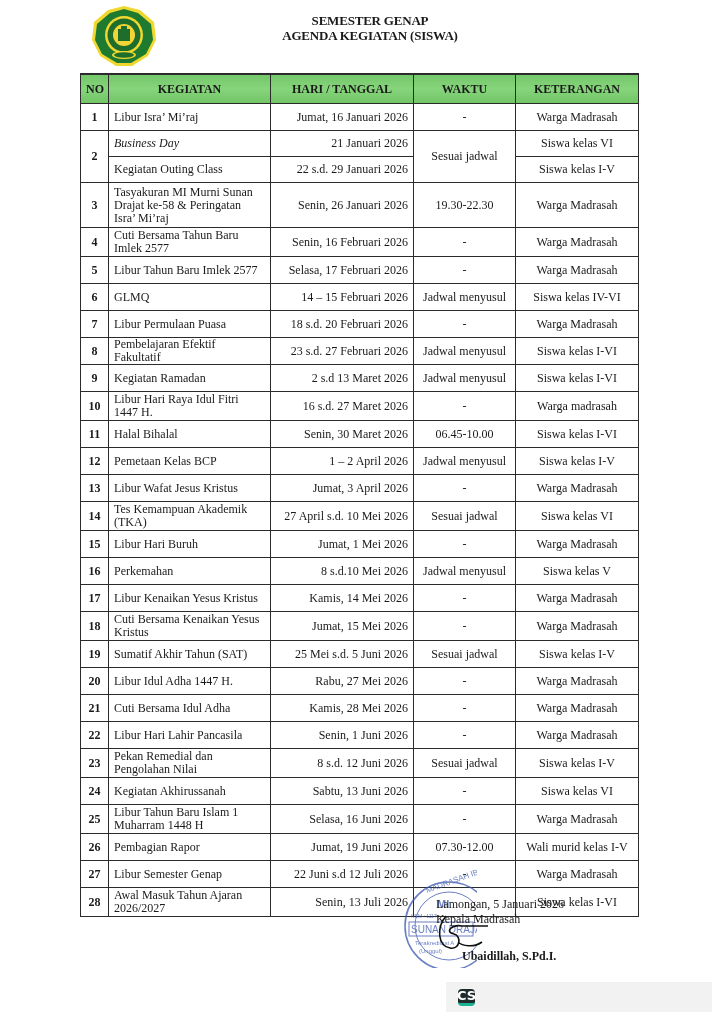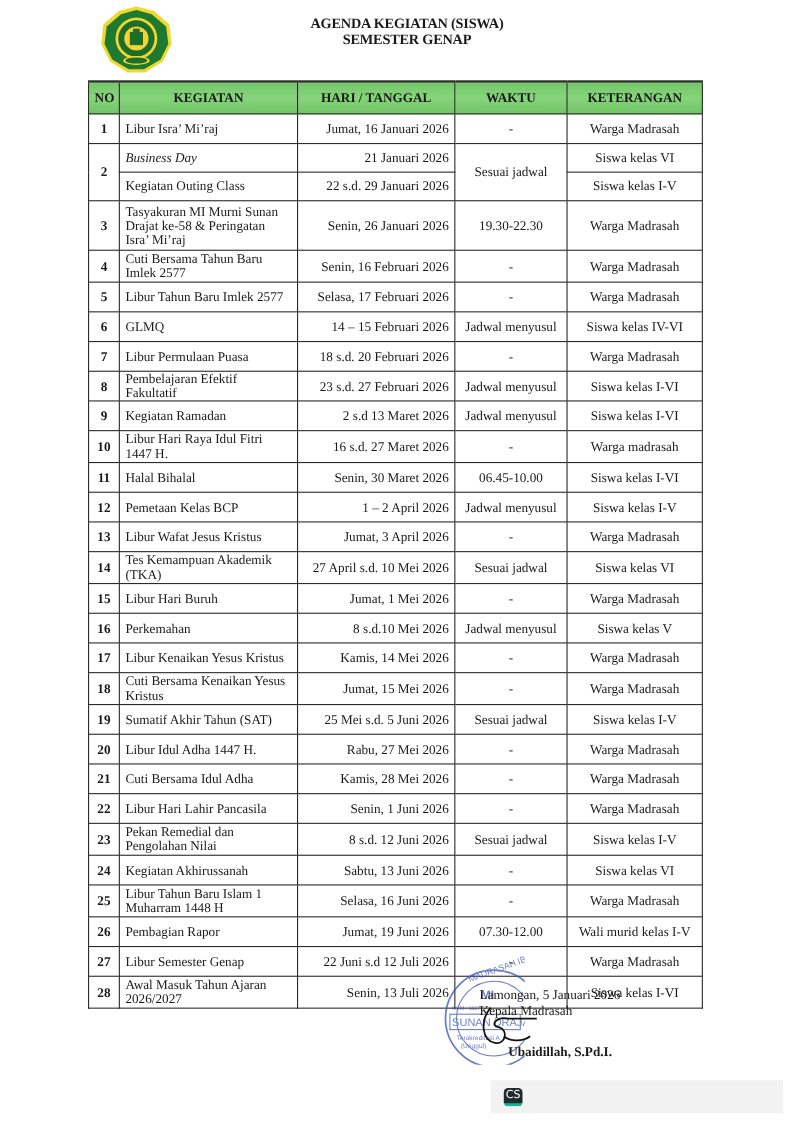--- a/index.html
+++ b/index.html
@@ -43,21 +43,21 @@
   }
   .sign .name { font-weight: bold; margin-top: 22px; margin-left: 26px; }
   .signature-mark { position: absolute; left: 432px; top: 908px; width: 60px; height: 45px; }
   .camscanner {
     position: absolute; left: 446px; top: 982px; width: 266px; height: 30px;
     background: #f2f2f2; display: flex; align-items: center; padding-left: 12px; box-sizing: border-box;
     font-family: "DejaVu Sans", "Liberation Sans", sans-serif; font-size: 14px; color: #222;
   }
   .cs-icon {
     width: 17px; height: 17px; background: #1f2a2a; border-radius: 4px; color: #fff;
-    font-size: 10px; font-weight: normal; display: flex; align-items: center; justify-content: center;
+    font-size: 13px; font-weight: bold; display: flex; align-items: center; justify-content: center;
     margin-right: 9px; border-bottom: 3px solid #19b38f; box-sizing: border-box;
   }
 </style>
 </head>
 <body>
 
 <div class="logo">
   <svg viewBox="0 0 72 66" width="72" height="66">
     <path d="M36 2 L52 6 L66 18 L68 36 L60 52 L44 62 L28 62 L12 52 L4 36 L6 18 L20 6 Z" fill="#f0d830"></path>
     <path d="M36 5 L50 9 L63 20 L65 36 L58 50 L43 59 L29 59 L14 50 L7 36 L9 20 L22 9 Z" fill="#1e7a2e"></path>
@@ -65,22 +65,22 @@
     <circle cx="36" cy="31" r="16.5" fill="#1e6d2a"></circle>
     <circle cx="36" cy="31" r="11" fill="#f2d434"></circle>
     <rect x="30" y="25" width="12" height="12" fill="#1e6d2a"></rect>
     <rect x="33" y="22" width="6" height="4" fill="#1e6d2a"></rect>
     <ellipse cx="36" cy="51" rx="12" ry="4" fill="#f0d830"></ellipse>
     <ellipse cx="36" cy="51" rx="10" ry="2.8" fill="#1e6d2a"></ellipse>
   </svg>
 </div>
 
 <div class="title-block">
+  <div>SEMESTER GENAP</div>
   <div>AGENDA KEGIATAN (SISWA)</div>
-  <div>SEMESTER GENAP</div>
 </div>
 
 <table class="agenda">
   <colgroup>
     <col class="c-no">
       <col class="c-keg">
       <col class="c-tgl">
       <col class="c-wkt">
       <col class="c-ket">
   </colgroup>

